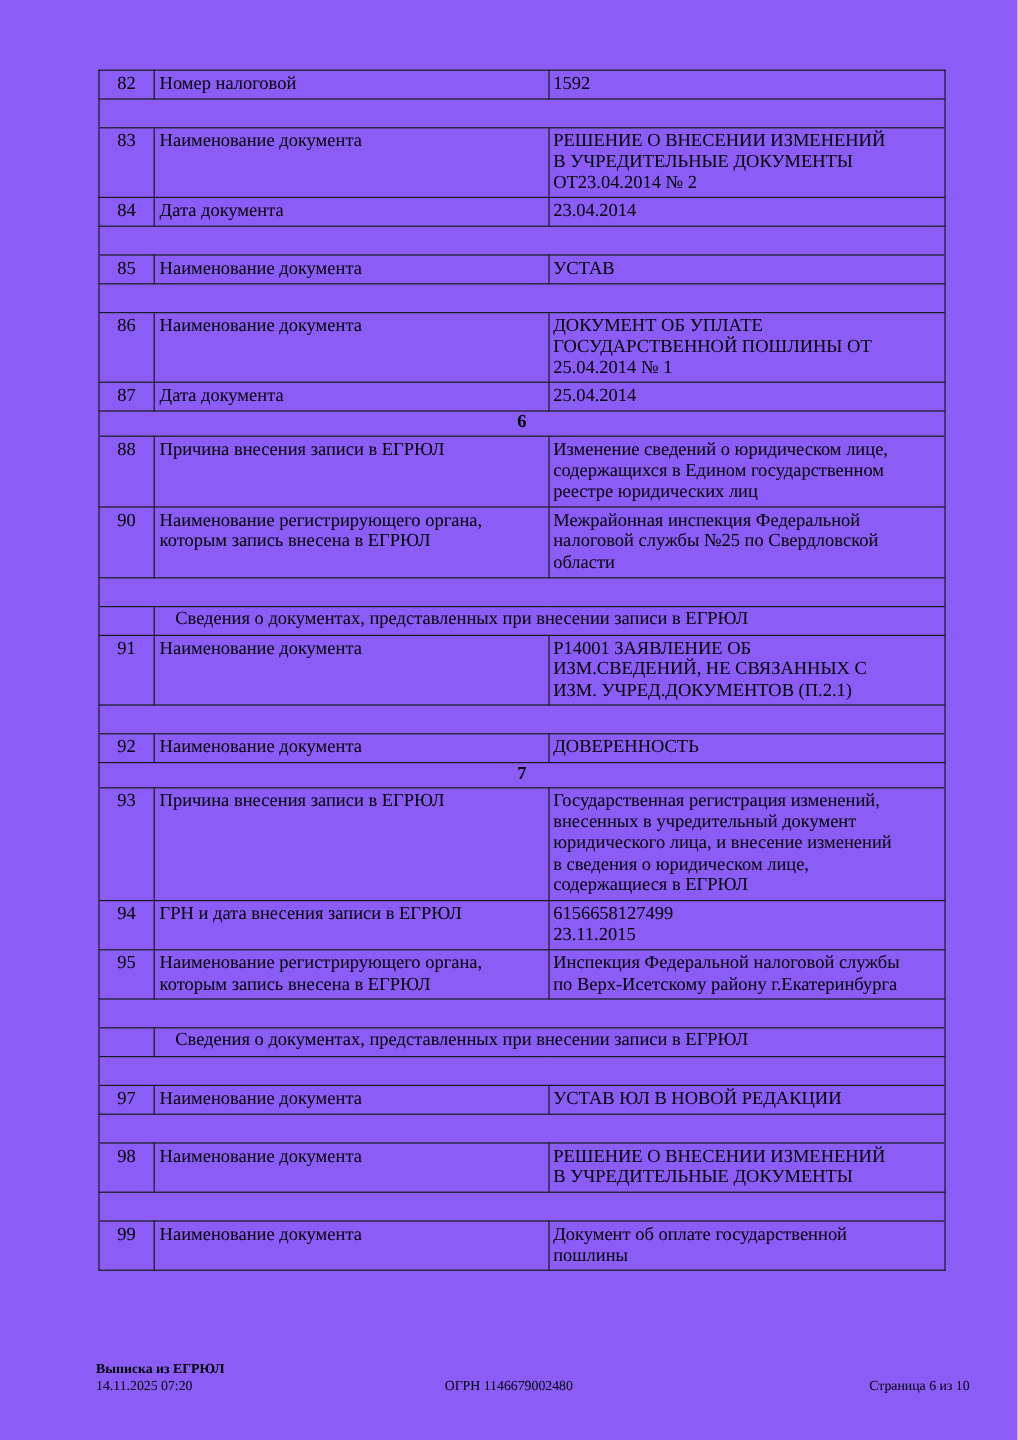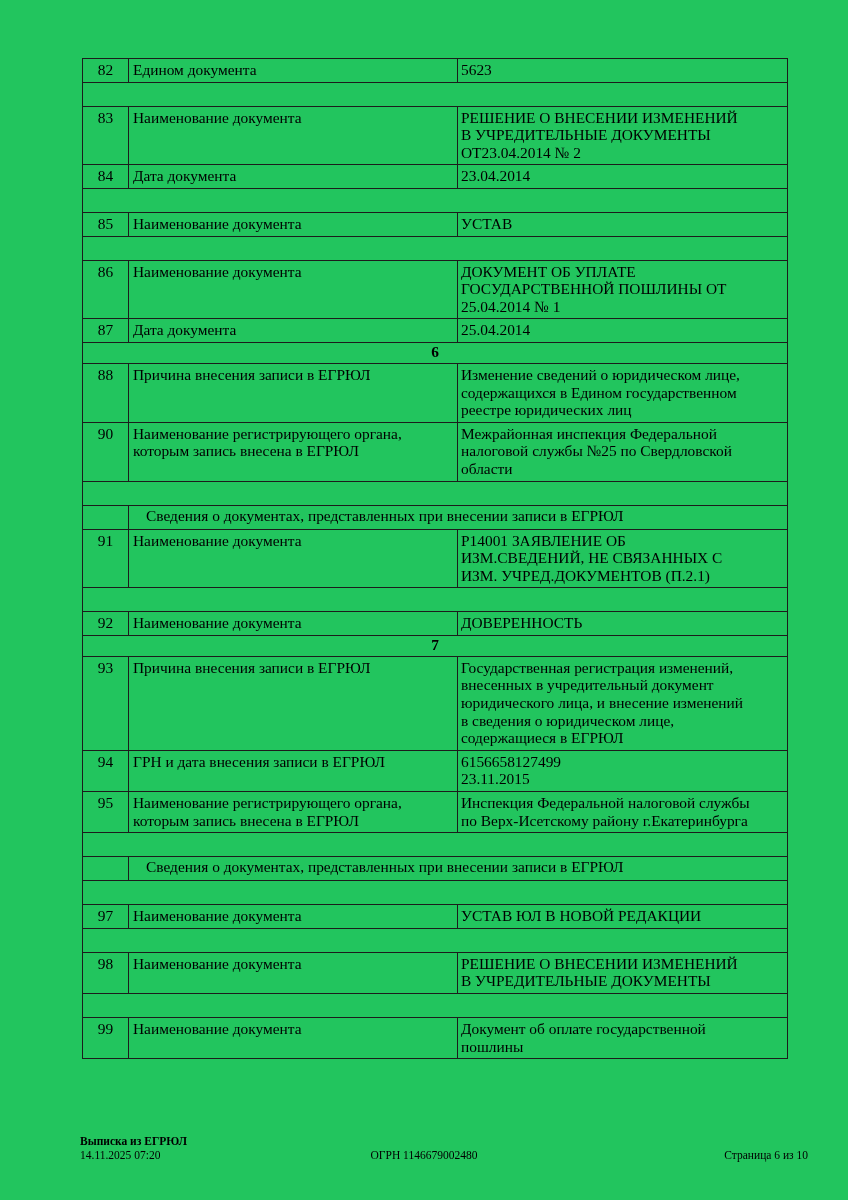--- a/index.html
+++ b/index.html
@@ -4,21 +4,21 @@
 <style>
   html, body {
     margin: 0;
     padding: 0;
     background: #ffffff;
   }
   .page {
     position: relative;
     width: 848px;
     height: 1200px;
-    background: #22c55e;
+    background: #8b5cf6;
     color: #000000;
     font-family: "Liberation Serif", "DejaVu Serif", serif;
     overflow: hidden;
   }
   table.doc-table {
     position: absolute;
     left: 82px;
     top: 58px;
     width: 705px;
     border-collapse: collapse;
@@ -101,22 +101,22 @@
 
   <table class="doc-table">
     <colgroup>
       <col class="col-num">
       <col class="col-label">
       <col class="col-value">
     </colgroup>
     <tbody>
         <tr class="field">
           <td class="c-num">82</td>
-          <td class="c-label">Едином документа</td>
-          <td class="c-value">5623</td>
+          <td class="c-label">Номер налоговой</td>
+          <td class="c-value">1592</td>
         </tr>
         <tr class="spacer">
           <td class="c-spacer" colspan="3"></td>
         </tr>
         <tr class="field">
           <td class="c-num">83</td>
           <td class="c-label">Наименование документа</td>
           <td class="c-value">РЕШЕНИЕ О ВНЕСЕНИИ ИЗМЕНЕНИЙ
 В УЧРЕДИТЕЛЬНЫЕ ДОКУМЕНТЫ
 ОТ23.04.2014 № 2</td>

